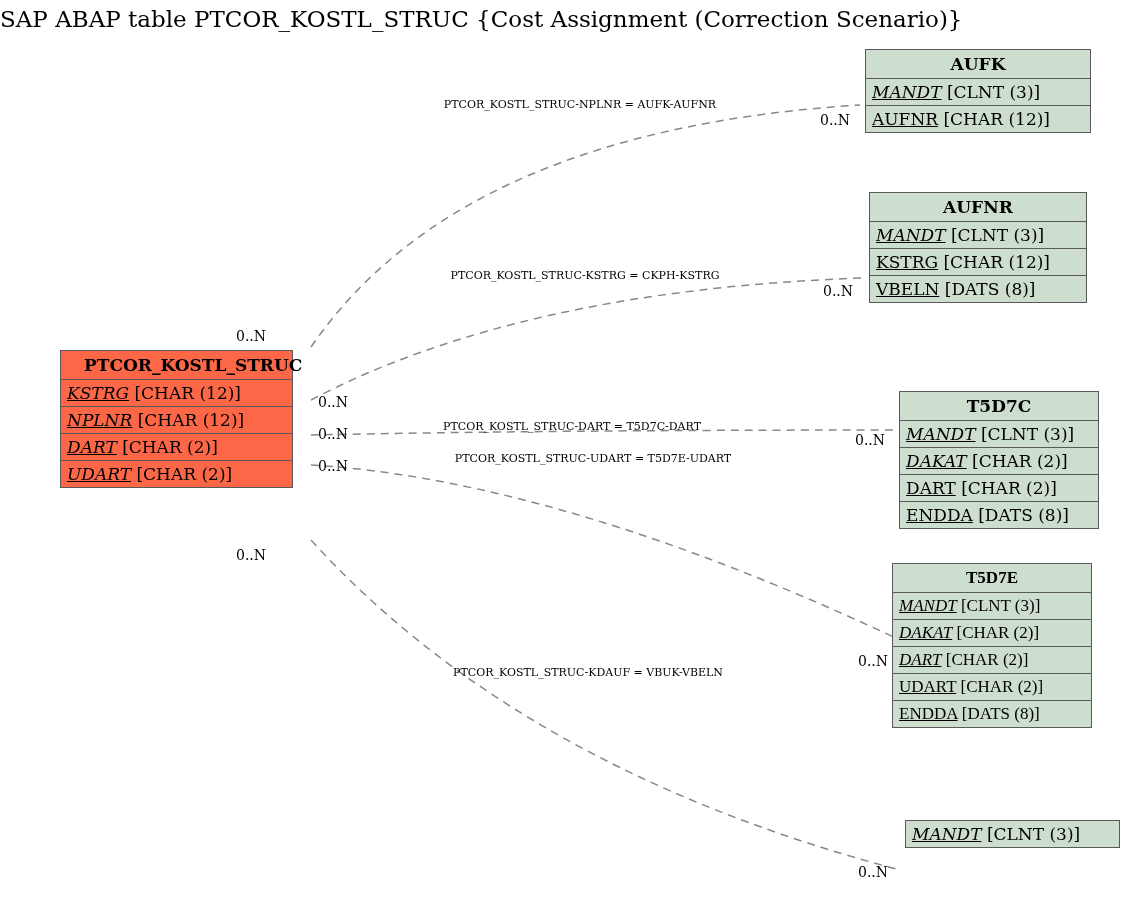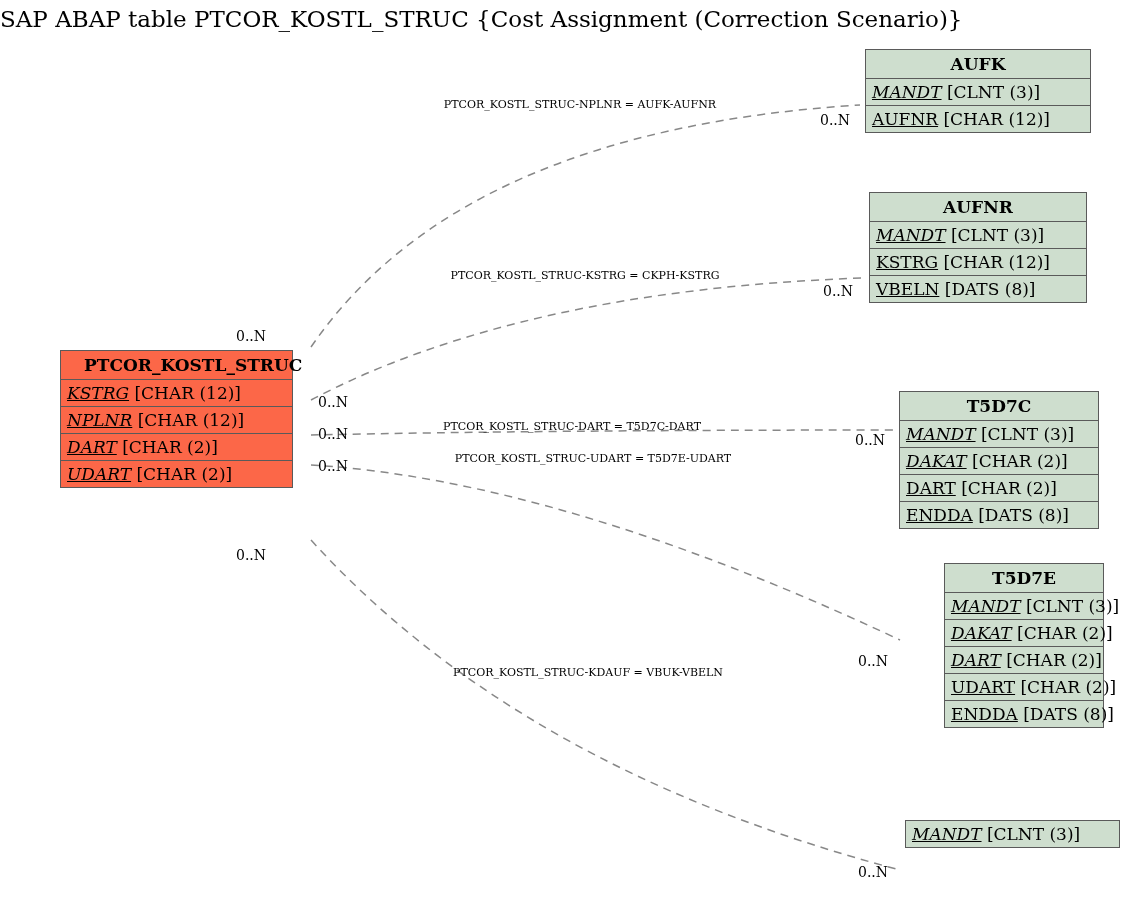--- a/index.html
+++ b/index.html
@@ -149,21 +149,21 @@
   <div class="row">
     <span class="fld">DART</span>
     <span>[CHAR (2)]</span>
   </div>
   <div class="row">
     <span class="fld">ENDDA</span>
     <span>[DATS (8)]</span>
   </div>
 </div>
 
-<div class="entity target" style="left:944px; top:563px; width:160px;">
+<div class="entity target" style="left:892px; top:563px; width:200px;font-family:Liberation Serif, serif;">
   <div class="head">T5D7E</div>
   <div class="row">
     <span class="key">MANDT</span>
     <span>[CLNT (3)]</span>
   </div>
   <div class="row">
     <span class="key">DAKAT</span>
     <span>[CHAR (2)]</span>
   </div>
   <div class="row">

